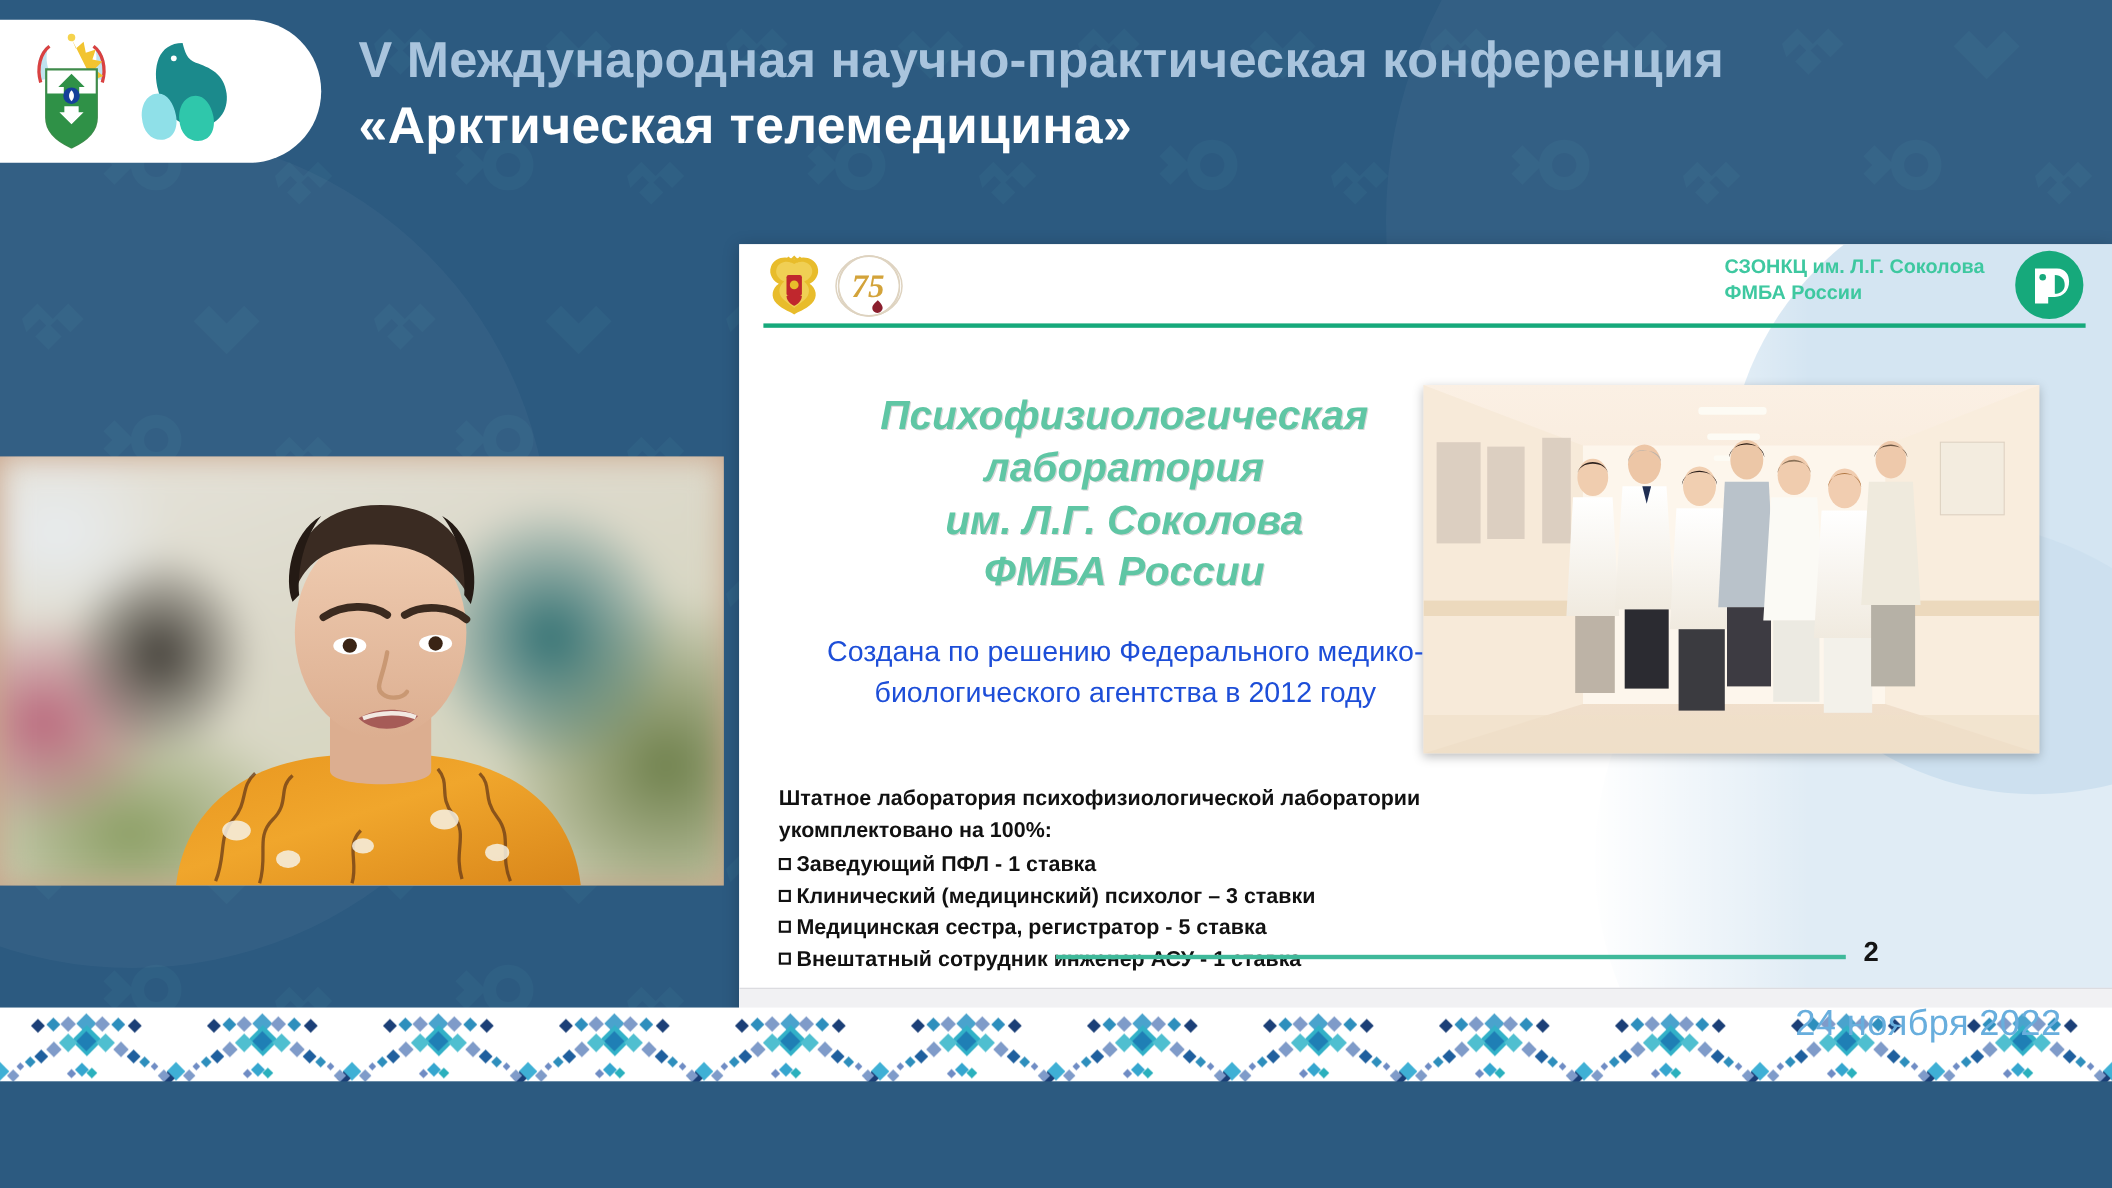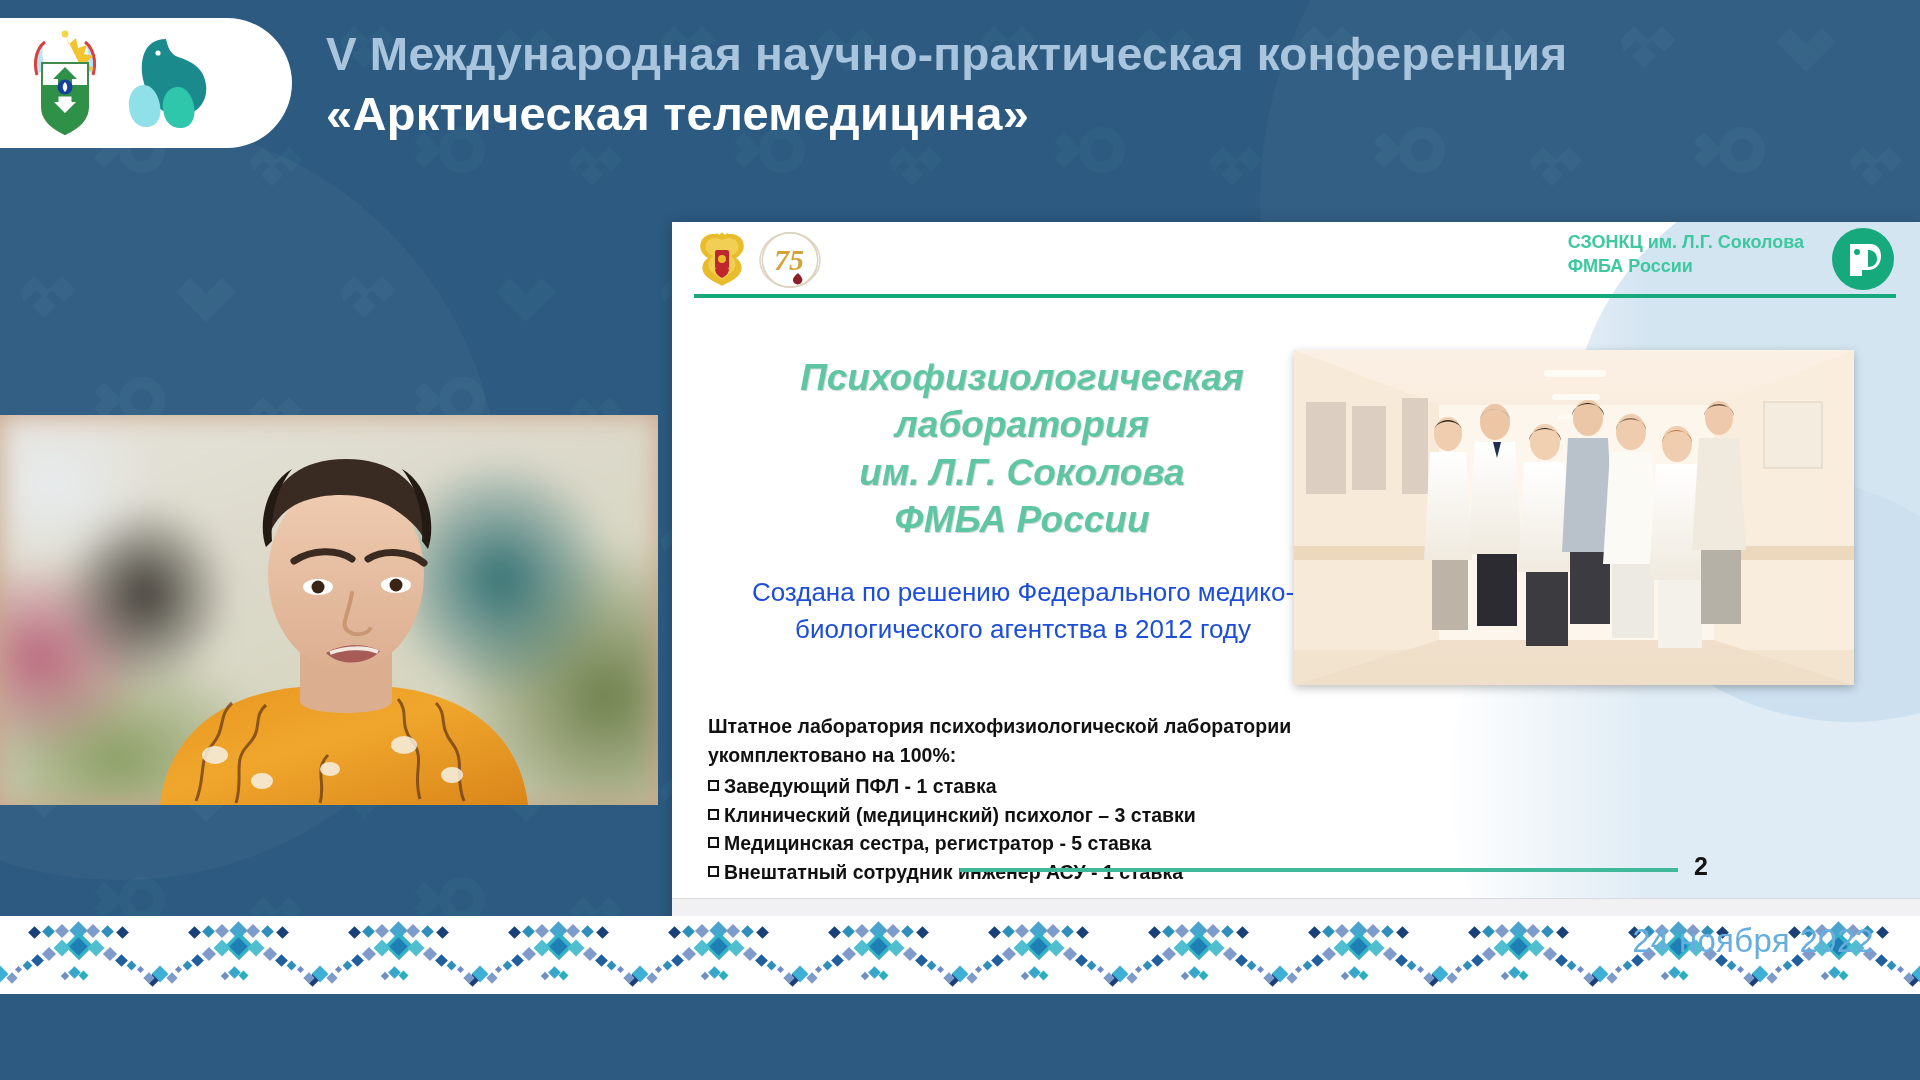--- a/index.html
+++ b/index.html
@@ -193,21 +193,21 @@
   
   .ornament-band {
     position: absolute; left: 0; bottom: 86px;
     width: 1920px; height: 78px;
     background: #ffffff;
     z-index: 7;
     overflow: hidden;
   }
   .footer-bar {
     position: absolute; left: 0; bottom: 0;
-    width: 1920px; height: 86px;
+    width: 1920px; height: 97px;
     background: #2c5a80;
     z-index: 7;
   }
   .footer-date {
     position: absolute; right: 46px; top: -72px;
     color: #68aedd;
     font-size: 33px;
     letter-spacing: .3px;
     white-space: nowrap;
   }

